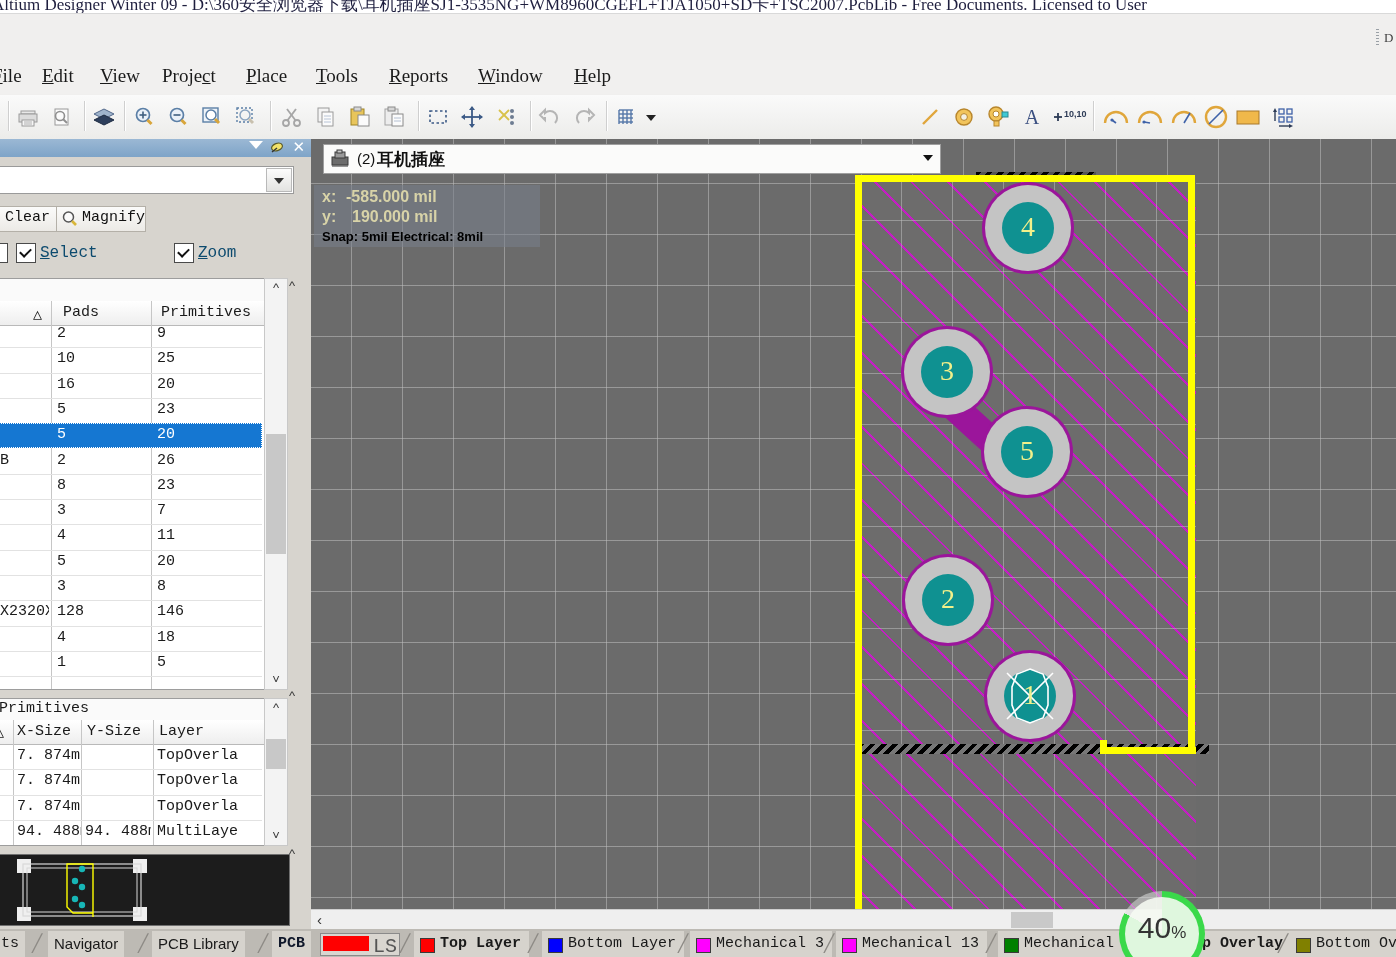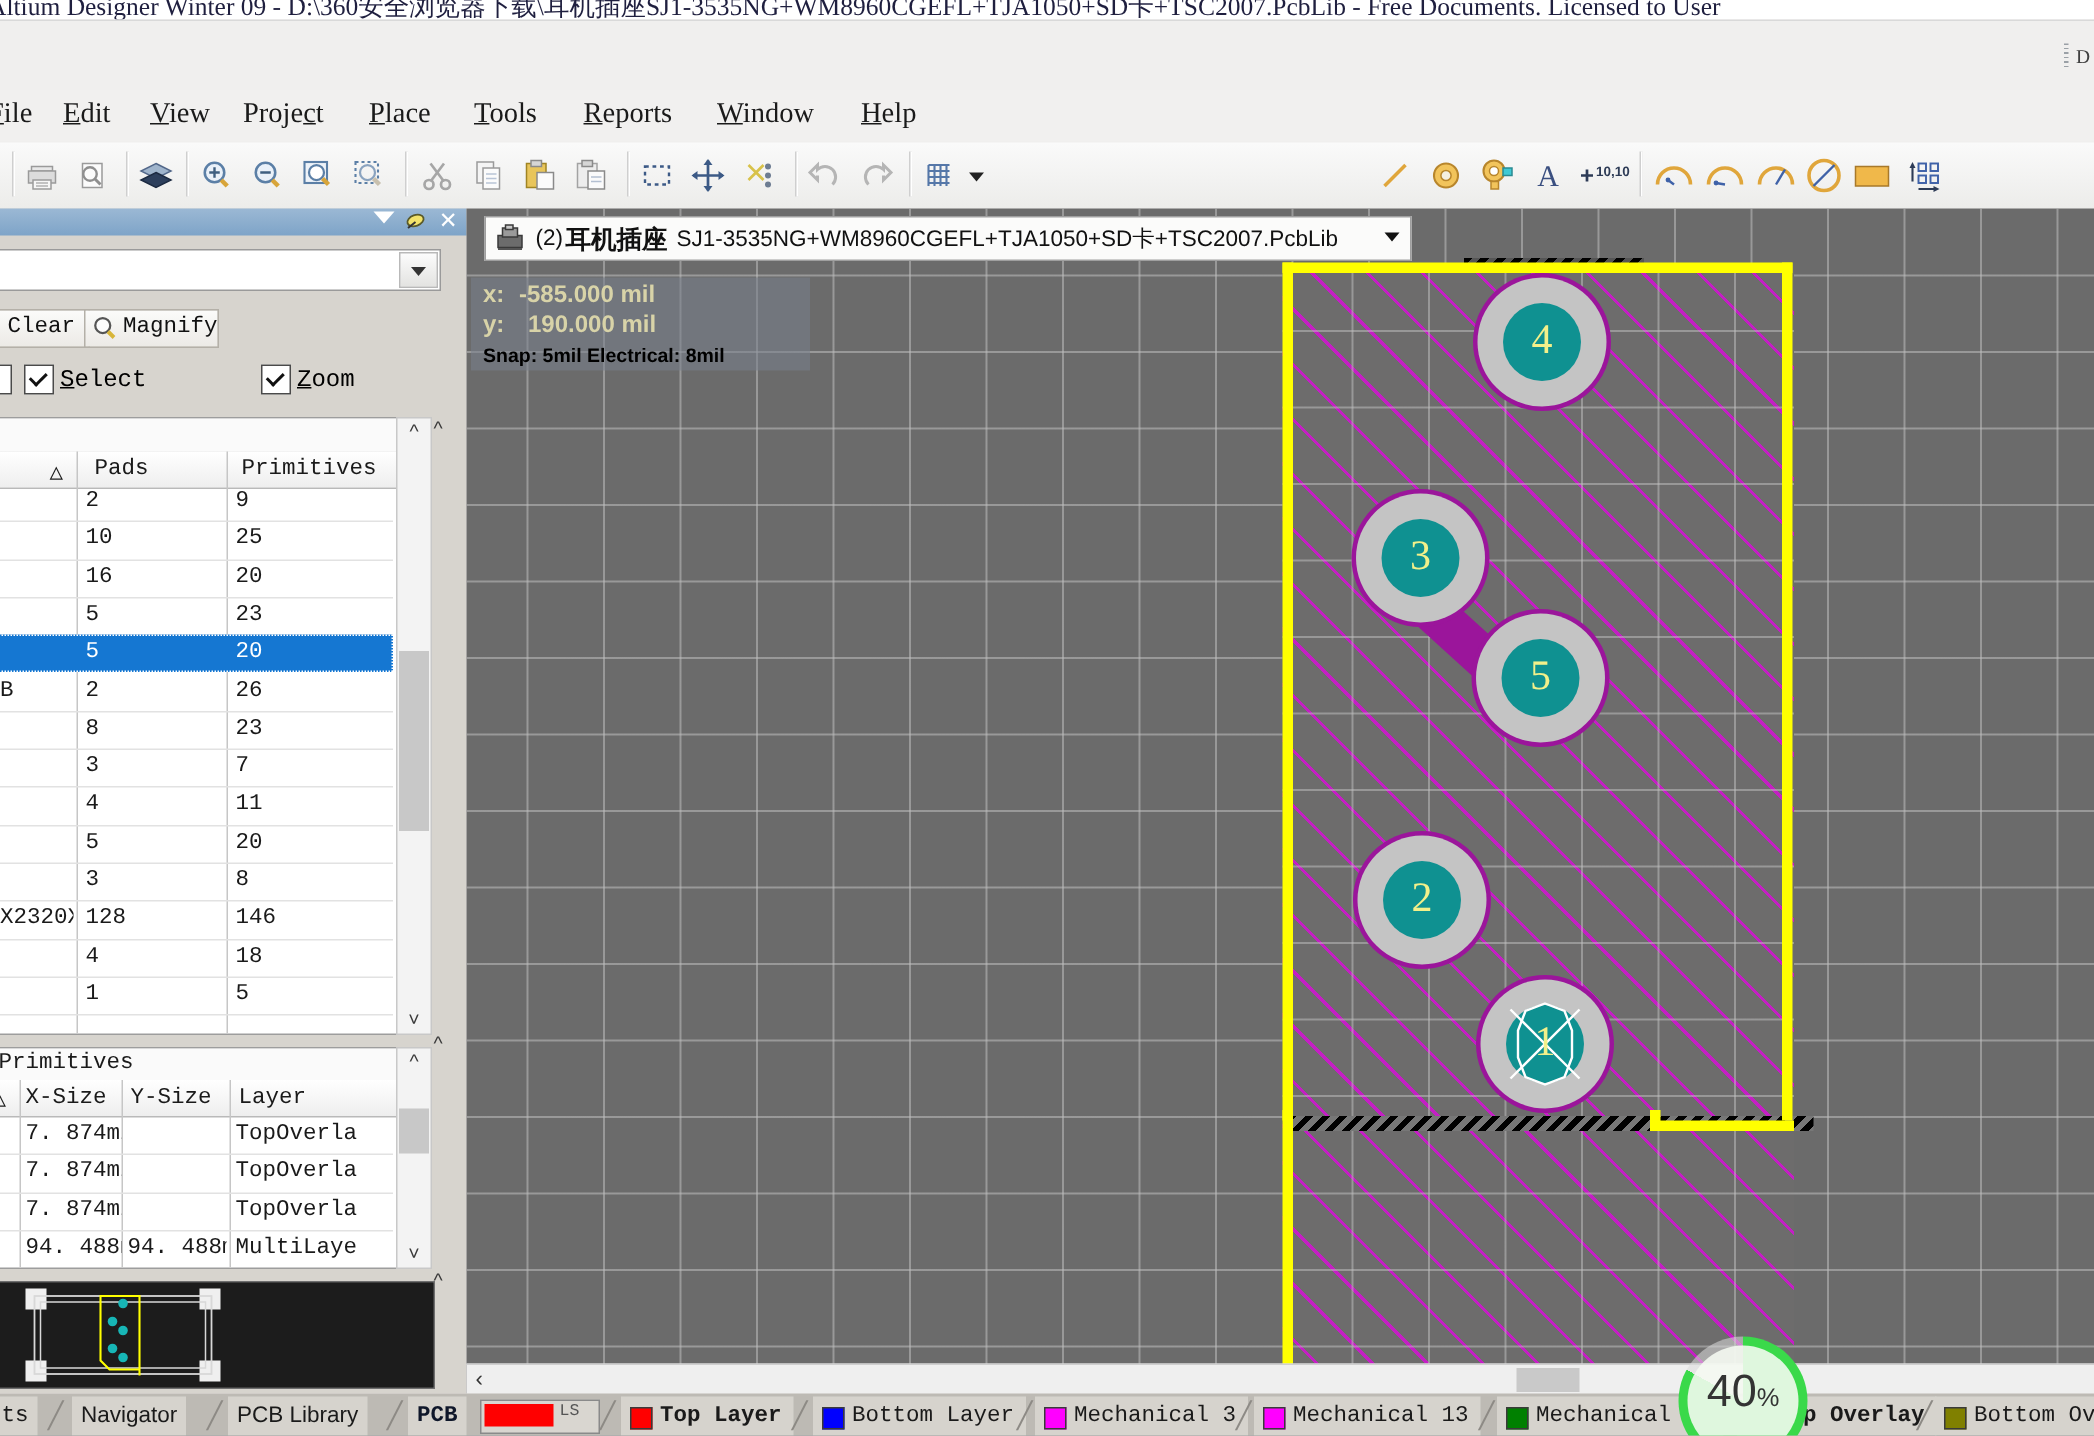--- a/index.html
+++ b/index.html
@@ -72,21 +72,21 @@
      border-left:5px solid transparent;border-right:5px solid transparent;
      border-top:6px solid #333;}
 
   .btnlike{position:absolute;background:linear-gradient(to bottom,#fbfbfa,#eceae6);
      border:1px solid #b4b0a8;font-family:"Liberation Mono",monospace;font-size:15px;
      color:#111;line-height:22px;padding-left:4px;}
 
   .chk{position:absolute;width:18px;height:18px;background:#fff;border:1px solid #4a4a4a;}
   .chk:after{content:"";position:absolute;left:3px;top:4px;width:9px;height:5px;
      border-left:2px solid #111;border-bottom:2px solid #111;transform:rotate(-45deg);}
-  .chklbl{position:absolute;font-family:"Liberation Mono",monospace;font-size:16px;color:#000000;}
+  .chklbl{position:absolute;font-family:"Liberation Mono",monospace;font-size:16px;color:#0c4a6e;}
 
   
   .gridbox{position:absolute;background:#ffffff;border:1px solid #9d9d9d;overflow:hidden;}
   .ghead{position:absolute;left:0;right:0;height:24px;
      background:linear-gradient(to bottom,#ffffff,#eeeeee);border-bottom:1px solid #b9b9b9;}
   .gcell{position:absolute;font-family:"Liberation Mono",monospace;font-size:15px;
      color:#1a1a1a;white-space:nowrap;overflow:hidden;}
   .gh{font-family:"Liberation Mono",monospace;font-size:15px;color:#1a1a1a;
       position:absolute;white-space:nowrap;}
   .vline{position:absolute;width:1px;background:#c6c6c6;}
@@ -154,21 +154,21 @@
   .btab{position:absolute;top:2px;height:26px;background:#d6d3cd;
      font-family:"Liberation Mono",monospace;font-size:15px;color:#1a1a1a;
      line-height:26px;white-space:nowrap;}
   .btab.sel{background:#d6d3cd;font-weight:bold;}
   .bsep{position:absolute;top:2px;width:10px;height:26px;color:#8d8a85;
      font-family:"Liberation Sans",sans-serif;font-size:17px;line-height:26px;}
   .swatch{position:absolute;top:7px;width:13px;height:13px;border:1px solid #3a3a3a;}
   .lsbtn{position:absolute;top:4px;height:21px;background:#d9d6d0;border:1px solid #8a8a8a;}
   .lsbtn .red{position:absolute;left:2px;top:2px;width:46px;height:15px;background:#ff0000;}
   .lsbtn .t{position:absolute;left:52px;top:1px;font-family:"Liberation Mono",monospace;
-     font-size:11px;color:#555;}
+     font-size:20px;color:#555;}
 
   
   #zoombadge{position:absolute;width:86px;height:86px;border-radius:50%;}
   #zoombadge .ring{position:absolute;left:0;top:0;width:86px;height:86px;border-radius:50%;
      background:conic-gradient(#3ad94a 0deg 300deg, rgba(220,220,220,.55) 300deg 360deg);}
   #zoombadge .inner{position:absolute;left:6px;top:6px;width:74px;height:74px;border-radius:50%;
      background:rgba(246,250,243,.88);}
   #zoombadge .t{position:absolute;left:0;right:0;top:20px;text-align:center;
      font-family:"Liberation Sans",sans-serif;font-size:30px;color:#333;}
   #zoombadge .t sup{font-size:17px;vertical-align:baseline;}
@@ -687,21 +687,20 @@
 
 <div id="doctab" style="left:323px;top:144px;width:616px;height:28px">
   <svg style="position:absolute;left:6px;top:4px" width="22" height="20" viewBox="0 0 22 20">
     <rect x="2" y="8" width="16" height="8" fill="#6c6c6c" stroke="#3a3a3a"></rect>
     <rect x="5" y="3" width="10" height="6" fill="#9a9a9a" stroke="#3a3a3a"></rect>
     <rect x="7" y="1" width="5" height="3" fill="#c9c9c9" stroke="#3a3a3a"></rect>
     <line x1="2" y1="17" x2="18" y2="17" stroke="#555" stroke-width="1.2"></line>
   </svg>
   <div class="lbl pfx" style="left:33px;top:5px">(2) </div>
   <div class="lbl cn" style="left:53px;top:3px;font-size:17px">耳机插座</div>
-  <div class="lbl en" style="left:127px;top:5px">SJ1-3535NG+WM8960CGEFL+TJA1050+SD卡+TSC2007.PcbLib</div>
   <div class="car"></div>
 </div>
 
 <div id="hscroll">
   <div class="lb">‹</div>
   <div class="th" style="left:700px;width:42px"></div>
 </div>
 
 <div class="abs" id="bottombar">
   <div class="btab" style="left:-14px">

